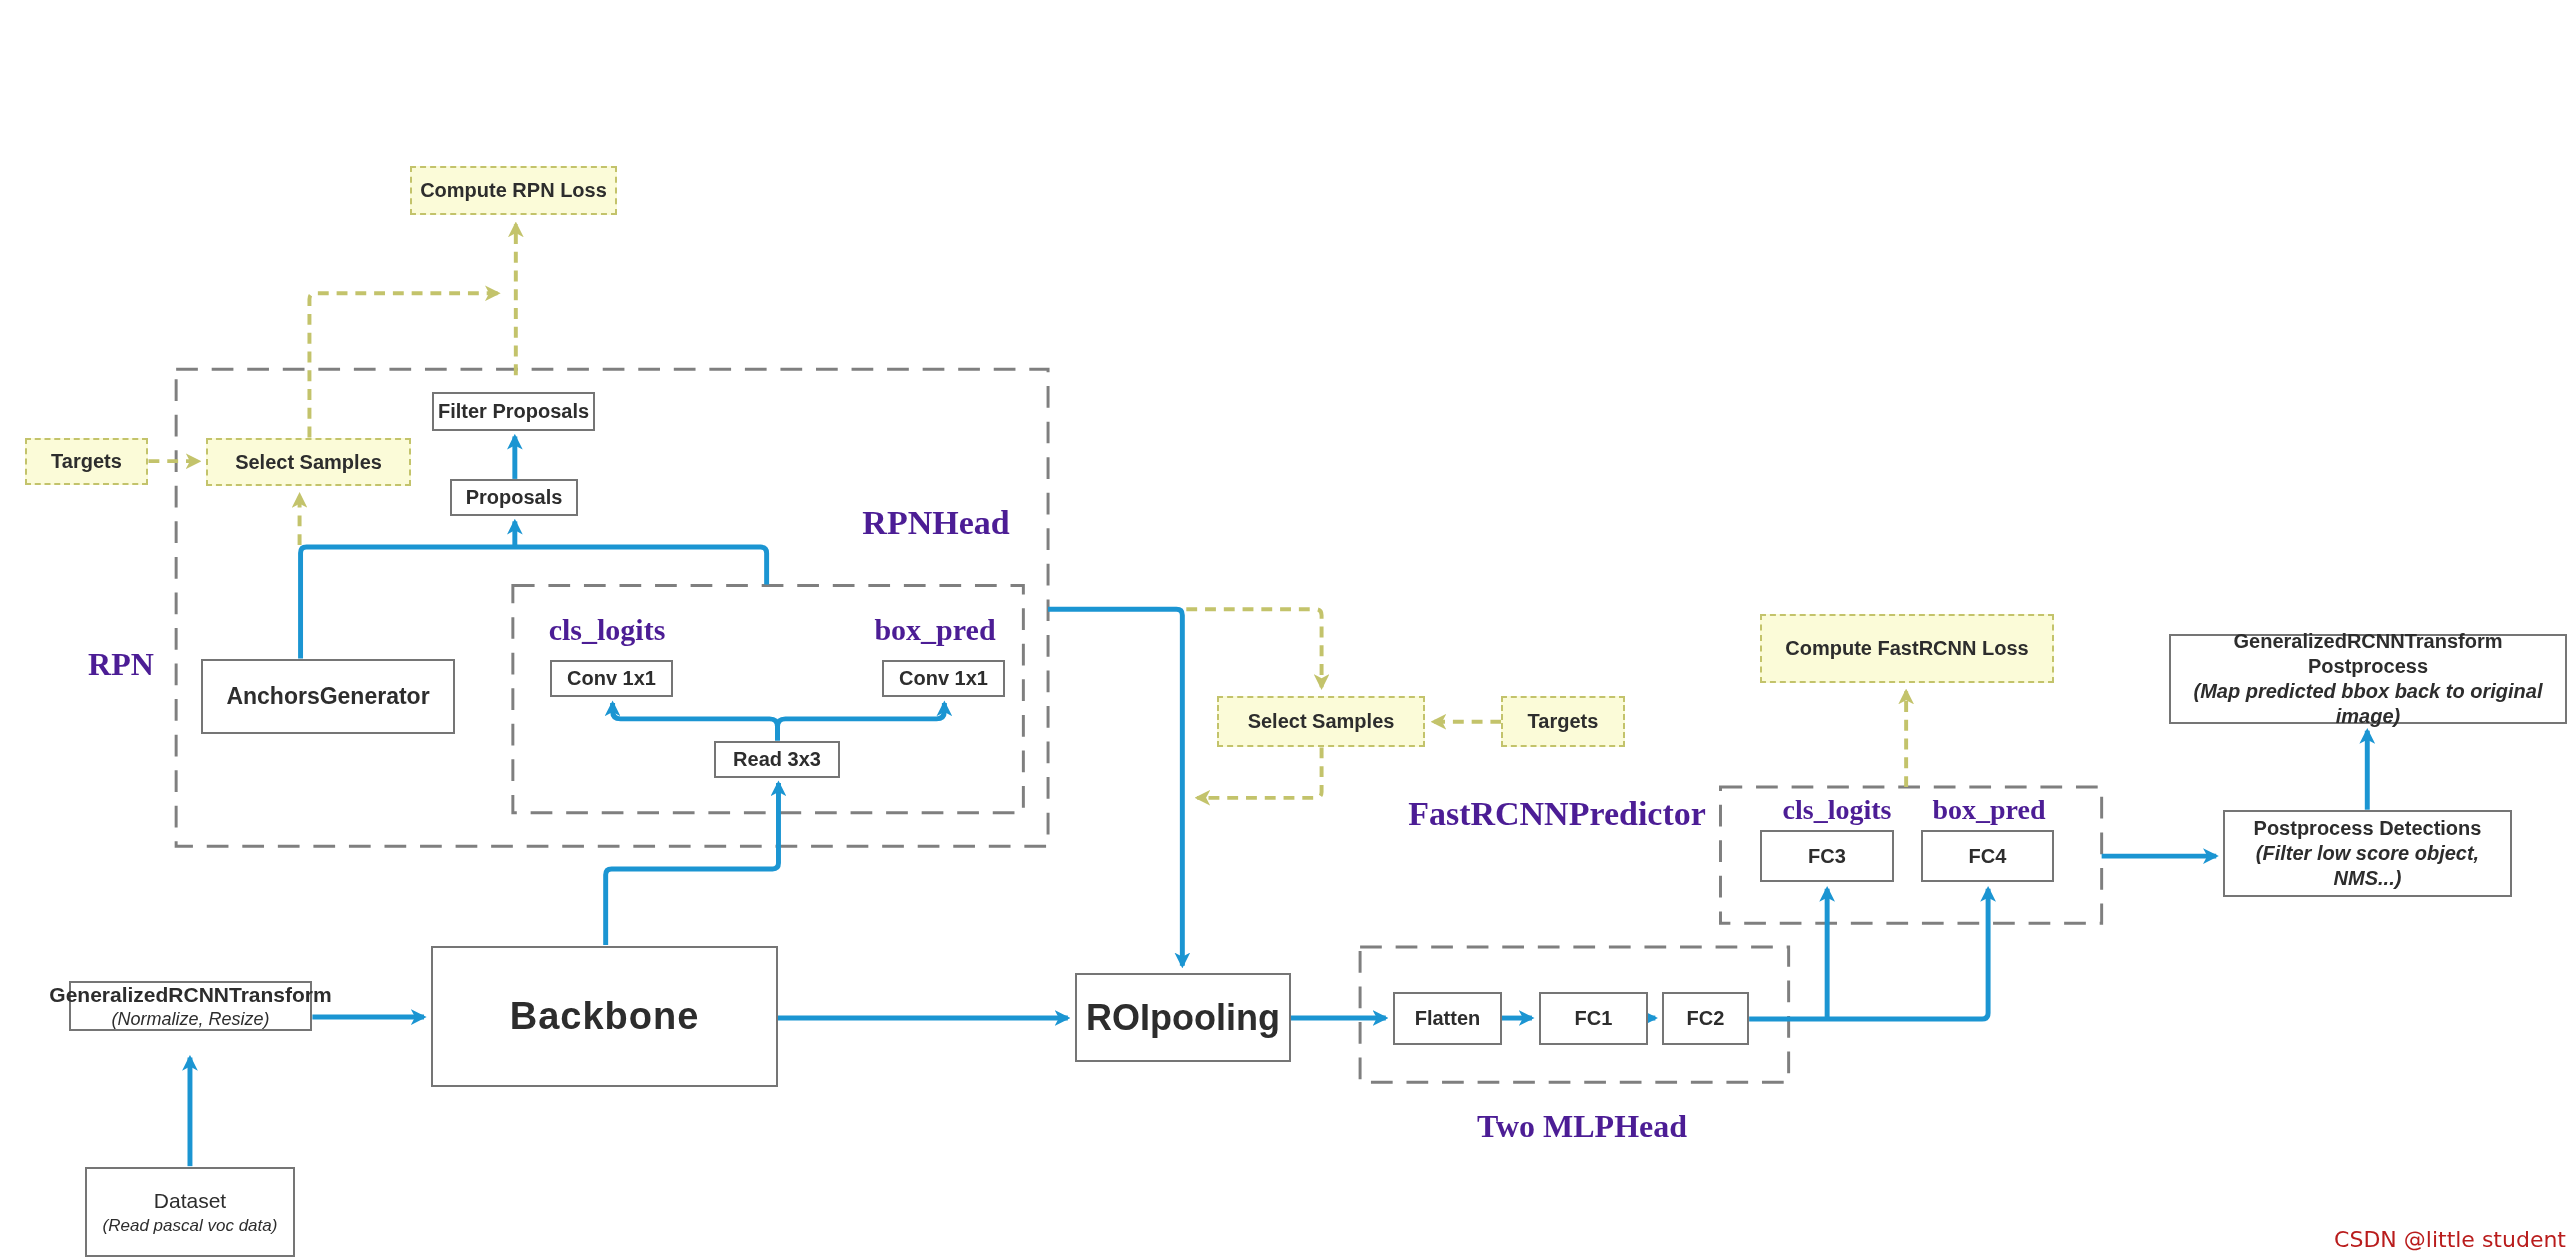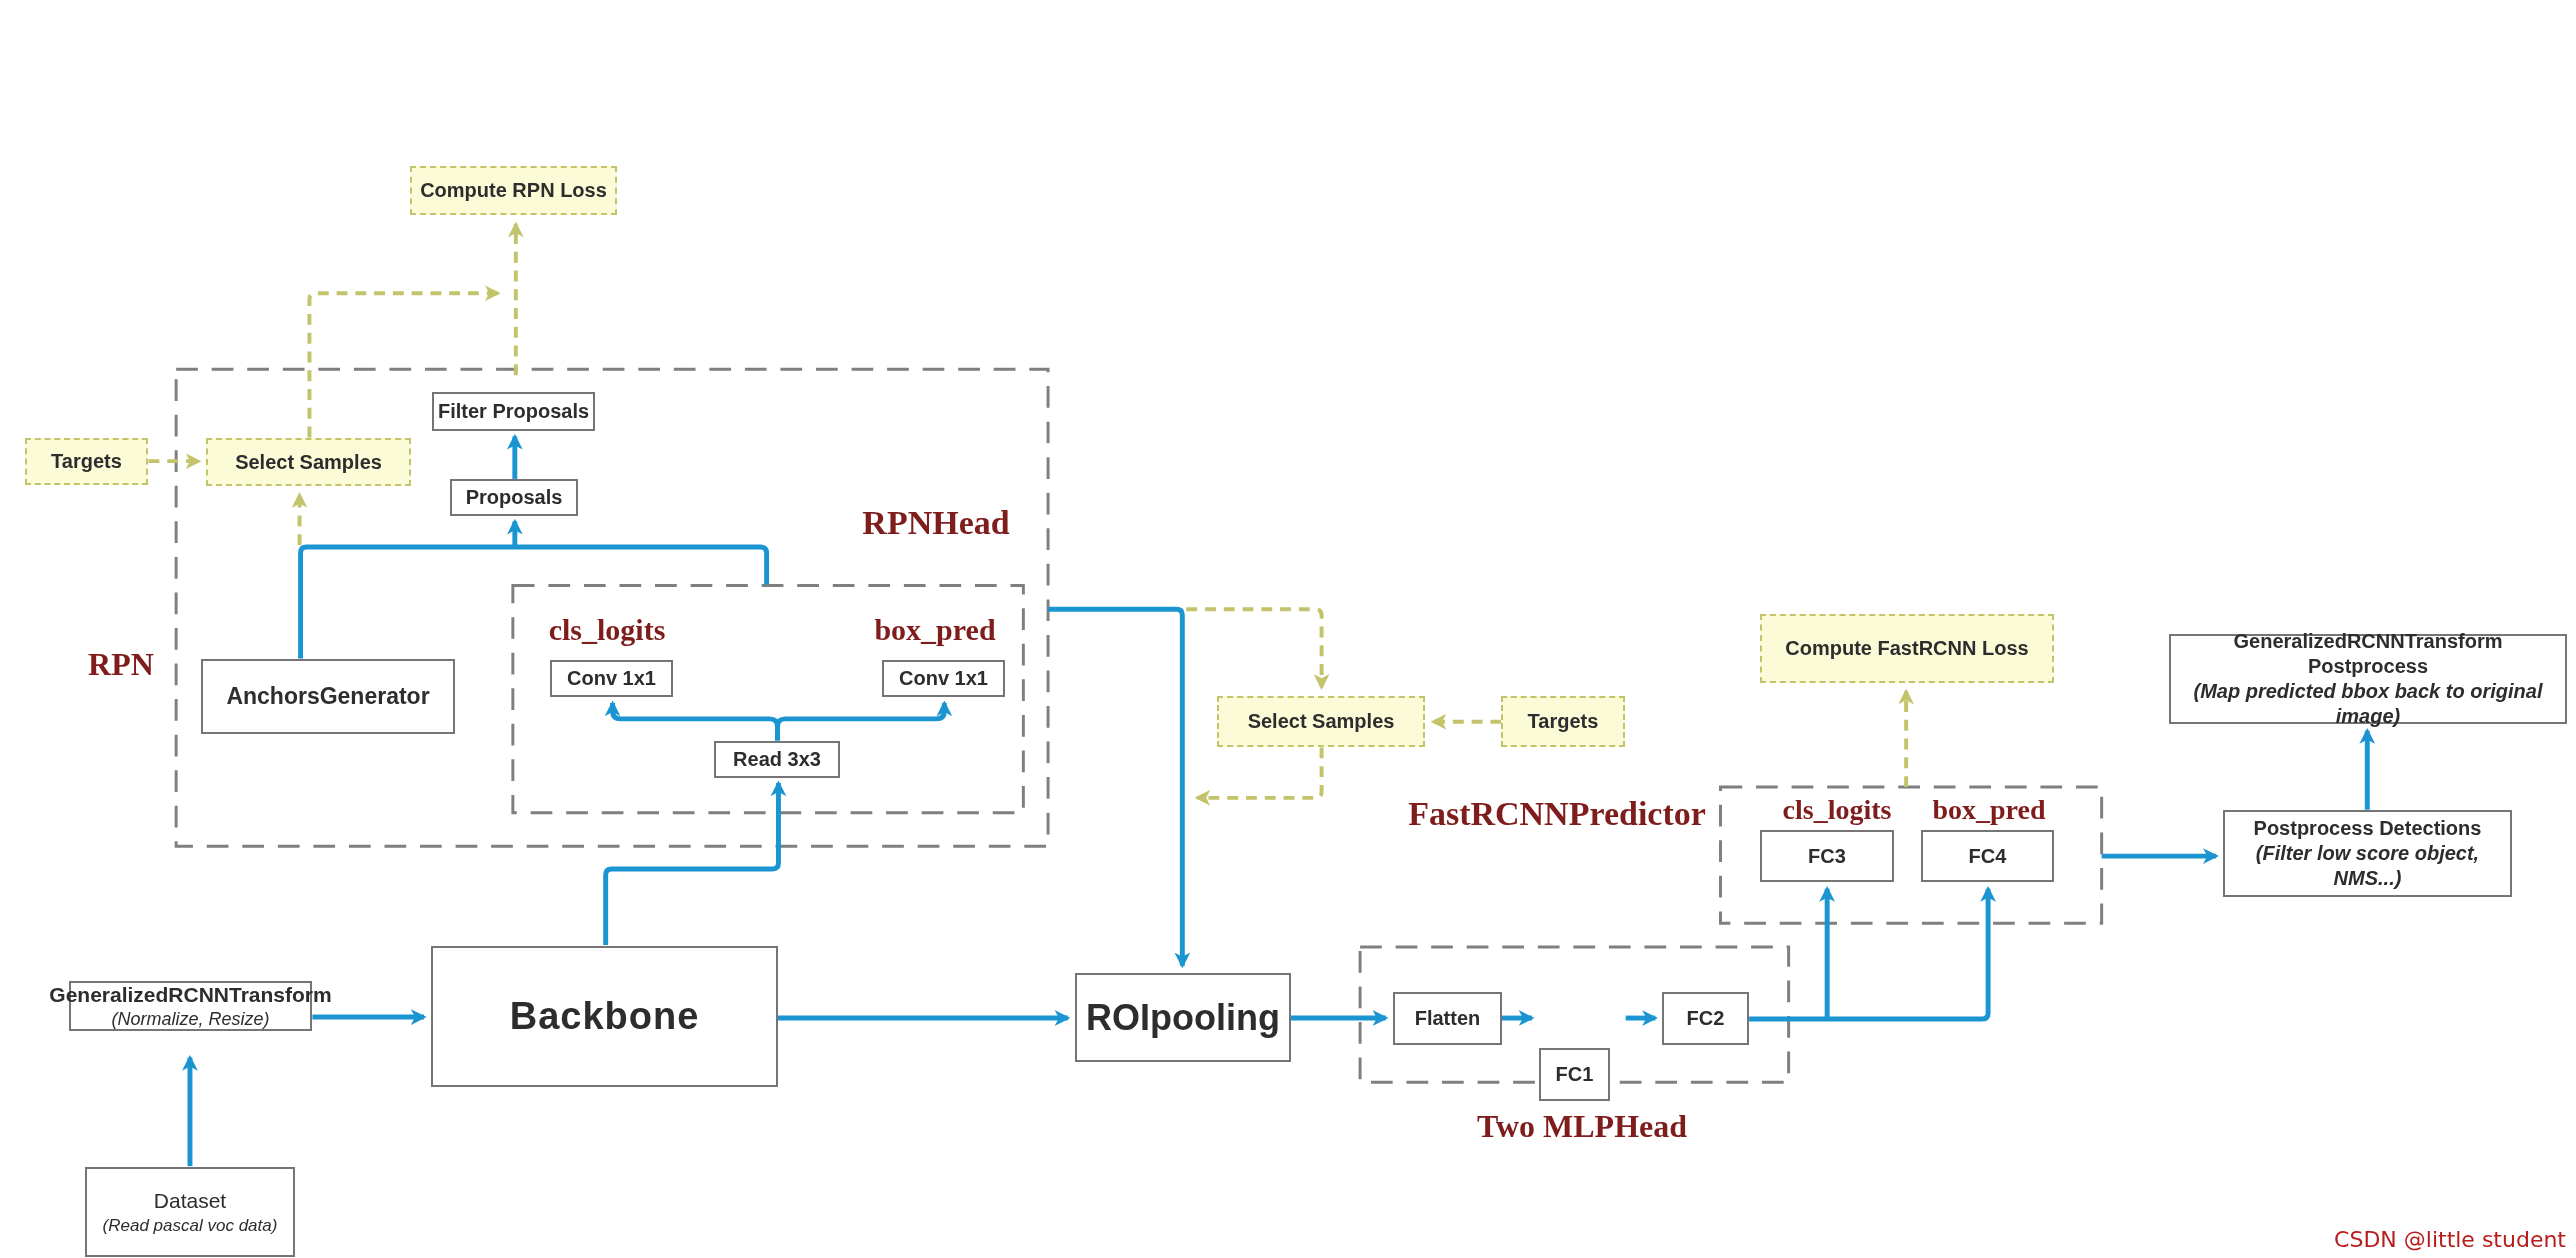--- a/index.html
+++ b/index.html
@@ -15,21 +15,21 @@
   .yellow{background:#fbfbd8;border:2px dashed #c3c36b;}
   .big .ttl{font-size:38px;letter-spacing:1px;}
   .roi .ttl{font-size:36px;}
   .anch .ttl{font-size:23px;}
   .proc .ttl{font-size:20px;}
   .proc .sub{font-size:20px;font-weight:bold;}
   .ds .ttl{font-size:21px;font-weight:normal;}
   .grt .ttl{font-size:21px;}
   .grt .sub{font-size:18px;}
   .seriflbl{position:absolute;z-index:2;transform:translate(-50%,-50%);
-            font-family:"Liberation Serif",serif;font-weight:bold;color:#7f1d1d;
+            font-family:"Liberation Serif",serif;font-weight:bold;color:#4c1d95;
             white-space:nowrap;}
   .watermark{position:absolute;right:10px;bottom:6px;z-index:3;
              font-family:"DejaVu Sans",sans-serif;font-size:22px;color:#b91c1c;text-align:center;}
 </style>
 </head>
 <body>
 
 <div id="canvas">
 
   <svg id="wires" width="2576" height="1258" viewBox="0 0 2608 1274">
@@ -126,21 +126,21 @@
   <div class="node ds" style="left:85px;top:1167px;width:210px;height:90px">
     <span class="ttl">Dataset</span>
     <span class="sub">(Read pascal voc data)</span>
   </div>
   <div class="node roi" style="left:1075px;top:973px;width:216px;height:89px">
     <span class="ttl">ROIpooling</span>
   </div>
   <div class="node" style="left:1393px;top:992px;width:109px;height:53px">
     <span class="ttl">Flatten</span>
   </div>
-  <div class="node" style="left:1539px;top:1048px;width:71px;height:53px">
+  <div class="node" style="left:1539px;top:992px;width:109px;height:53px">
     <span class="ttl">FC1</span>
   </div>
   <div class="node" style="left:1662px;top:992px;width:87px;height:53px">
     <span class="ttl">FC2</span>
   </div>
   <div class="node" style="left:1760px;top:830px;width:134px;height:52px">
     <span class="ttl">FC3</span>
   </div>
   <div class="node" style="left:1921px;top:830px;width:133px;height:52px">
     <span class="ttl">FC4</span>

